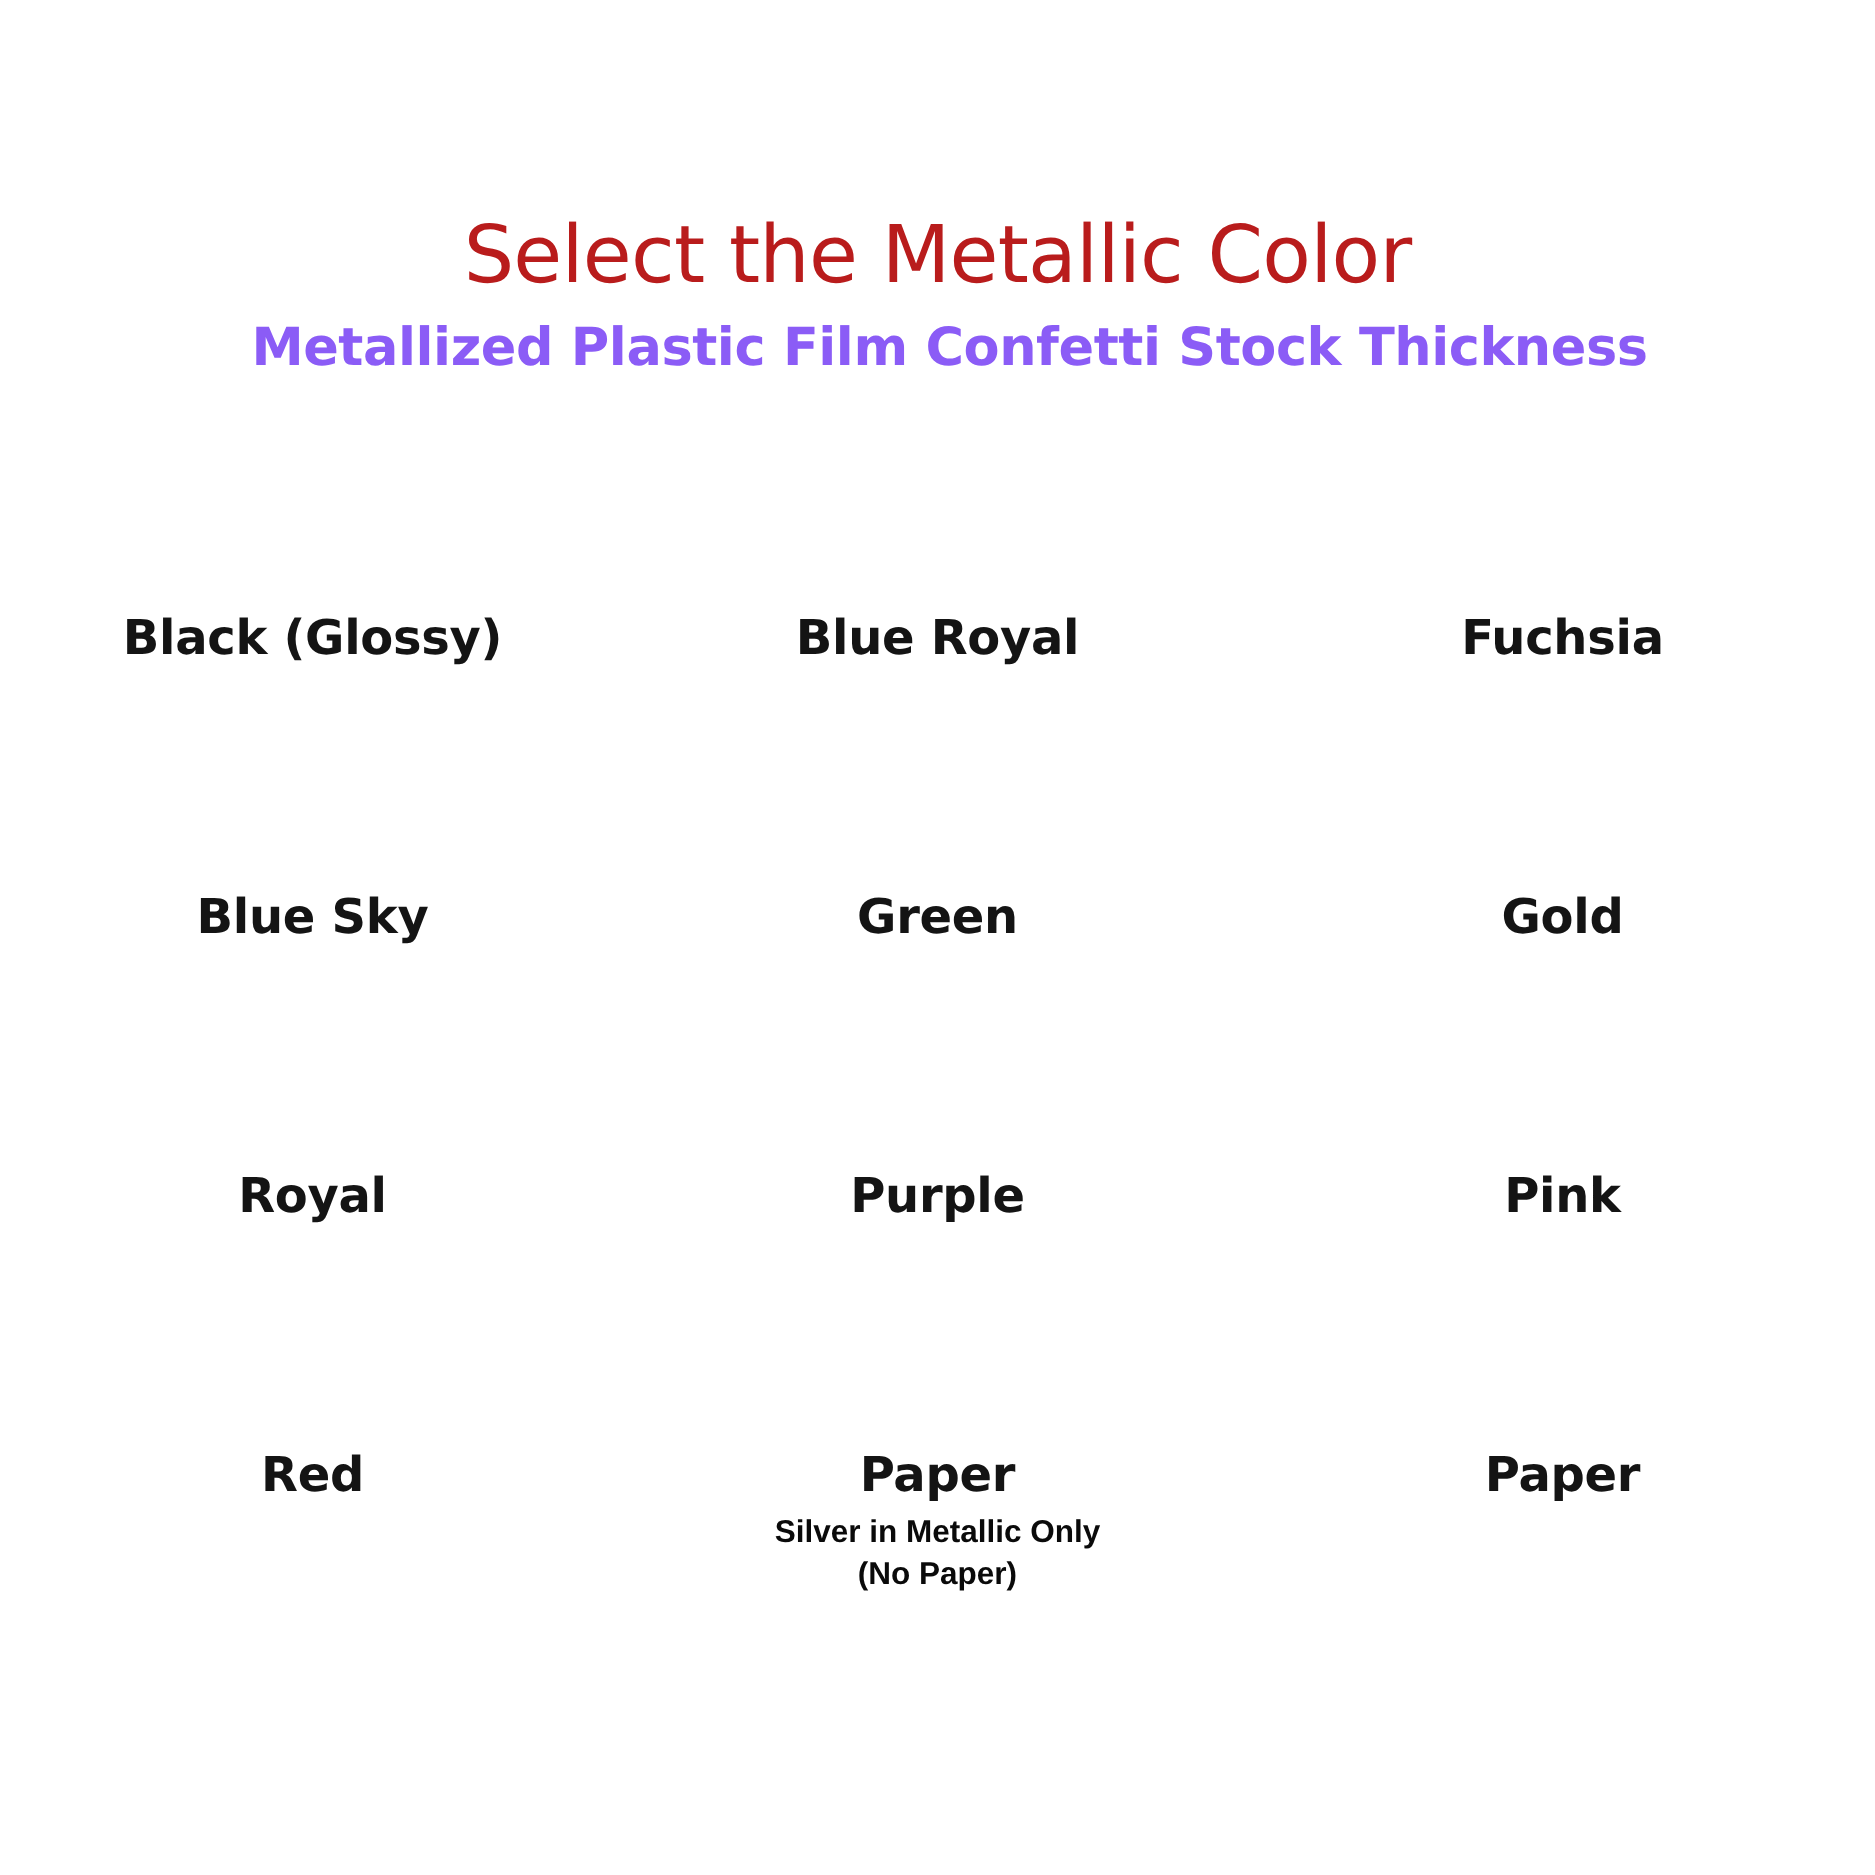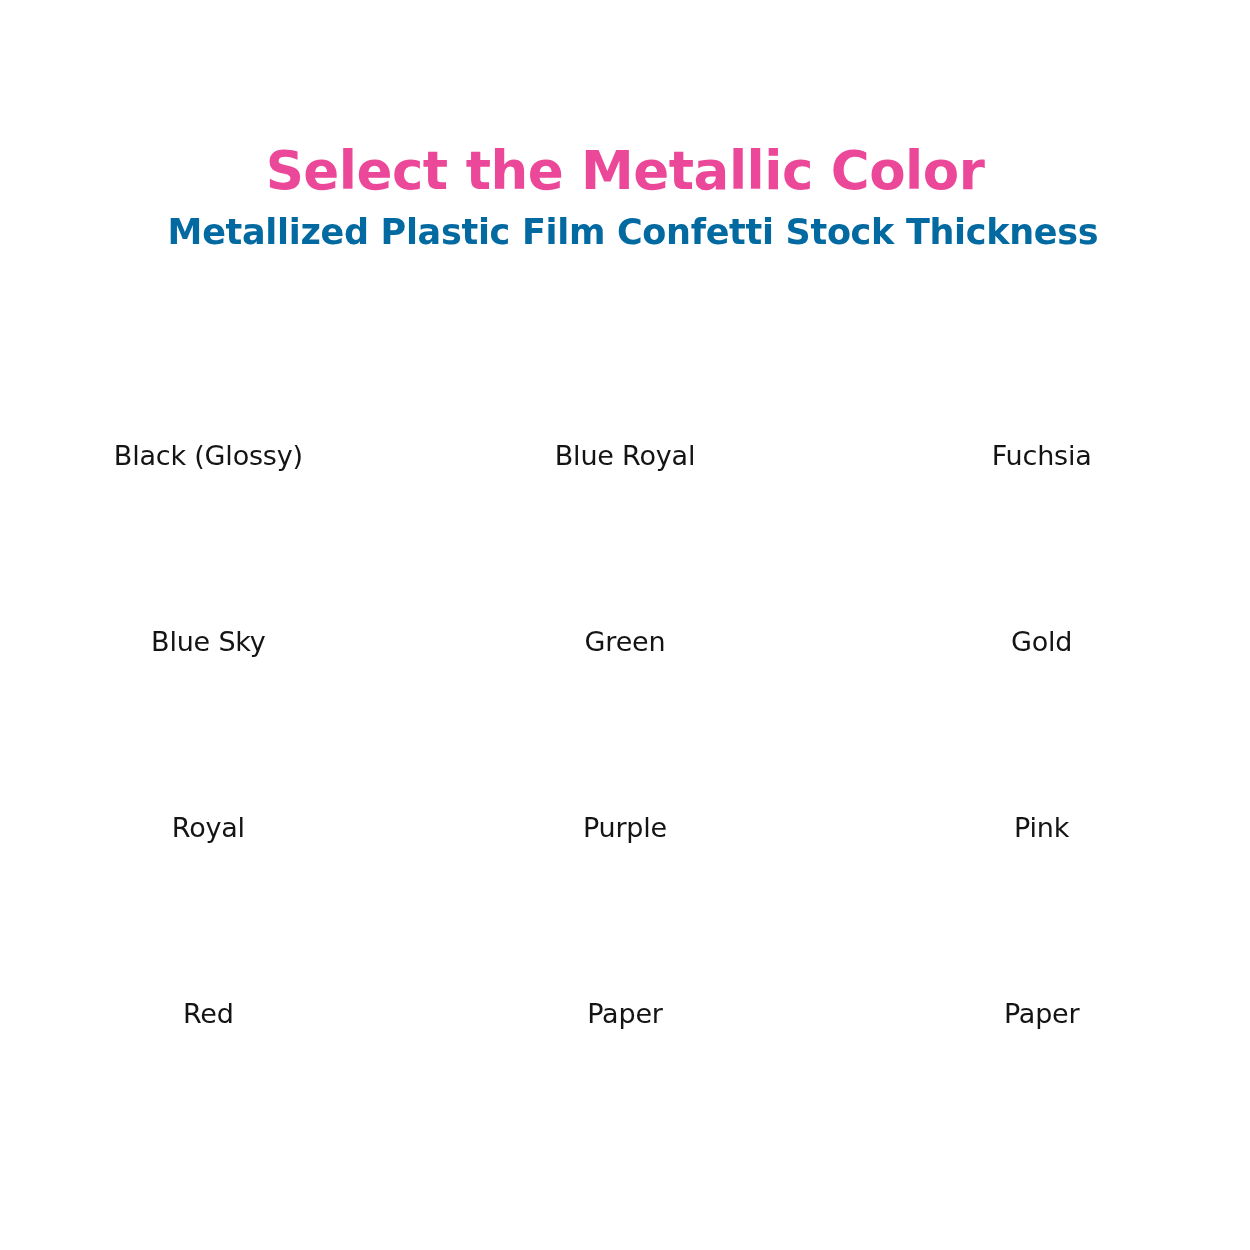--- a/index.html
+++ b/index.html
@@ -21,35 +21,35 @@
   .header {
     position: absolute;
     top: 140px;
     left: 0;
     width: 1250px;
     text-align: center;
   }
 
   .title {
     font-family: "DejaVu Sans", sans-serif;
-    font-weight: bold;
+    font-weight: normal;
     font-size: 53px;
     line-height: 62px;
     letter-spacing: -0.5px;
-    color: #ec4899;
+    color: #b91c1c;
     margin: 0;
   }
 
   .subtitle {
     font-family: "DejaVu Sans", sans-serif;
     font-weight: bold;
     font-size: 35px;
     line-height: 48px;
     letter-spacing: -0.3px;
-    color: #0369a1;
+    color: #8b5cf6;
     margin: 6px 0 0 16px;
   }
 
   
   .grid {
     position: absolute;
     top: 318px;
     left: 0;
     width: 1250px;
     display: grid;
@@ -80,25 +80,25 @@
   .wordart {
     position: relative;
     width: 352px;
     height: 92px;
     display: block;
   }
   .wordart svg { display: block; width: 352px; height: 92px; }
 
   .swatch-label {
     font-family: "DejaVu Sans", sans-serif;
-    font-weight: normal;
-    font-size: 27px;
+    font-weight: bold;
+    font-size: 32px;
     line-height: 30px;
     color: #141414;
-    margin-top: 31px;
+    margin-top: 0;
     text-align: center;
     letter-spacing: -0.2px;
   }
 
   .swatch-note {
     font-family: "Liberation Sans", sans-serif;
     font-weight: bold;
     font-size: 21px;
     line-height: 28px;
     color: #0a0a0a;
@@ -730,20 +730,24 @@
     </defs>
 
     <g clip-path="url(#clip10)">
       <rect x="0" y="0" width="352" height="92" fill="url(#grad10)"></rect>
       <rect x="0" y="0" width="352" height="92" fill="url(#shim10)"></rect>
     </g>
   </svg>
           </div>
         </div>
         <div class="swatch-label">Paper</div>
+        <div class="swatch-note">
+          <span>Silver in Metallic Only</span>
+          <span>(No Paper)</span>
+        </div>
       </div>
       <div class="cell">
         <div class="art-wrap">
           <div class="wordart pale">
   <svg viewBox="0 0 352 92" xmlns="http://www.w3.org/2000/svg" aria-hidden="true">
     <defs>
       <linearGradient id="grad11" x1="0" y1="0" x2="0.25" y2="1">
         <stop offset="0%" stop-color="#ffffff"></stop>
         <stop offset="28%" stop-color="#f1f3f1"></stop>
         <stop offset="62%" stop-color="#f1f3f1"></stop>

